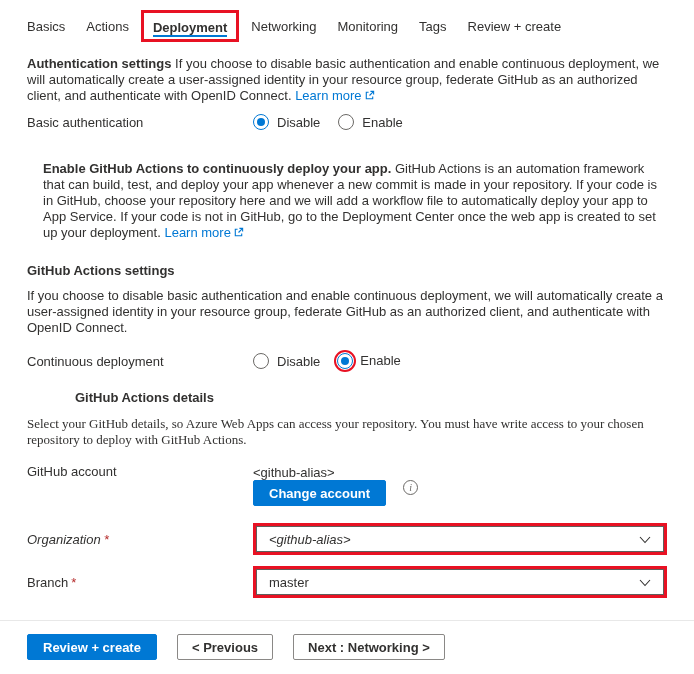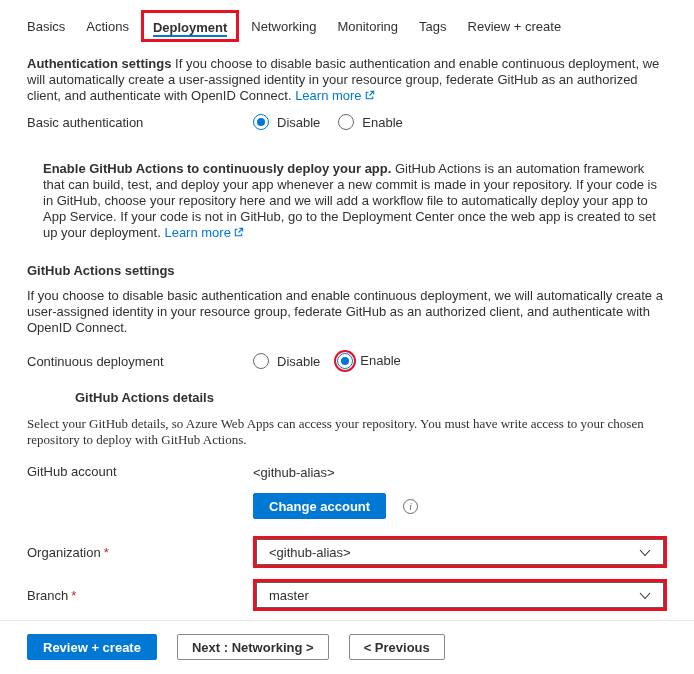--- a/index.html
+++ b/index.html
@@ -94,22 +94,22 @@
   
   .row-basic-auth { margin-top:9px; }
   .para-github { margin-top:31px;margin-left:16px; }
   .heading-settings { margin-top:21px; }
   .para-settings { margin-top:10px; }
   .row-cont-deploy { margin-top:17px; }
   .heading-details { margin-top:38px;margin-left:48px; }
   .para-details { margin-top:11px;font-family:Liberation Serif, serif; }
   .row-account { margin-top:16px; align-items:flex-start; }
   .account-value { font-size:13px; padding-top:1px; }
-  .account-btn-line { margin-top:13px; display:flex; align-items:center; }
-  .row-org { margin-top:17px; }
+  .account-btn-line { margin-top:0; display:flex; align-items:flex-start; }
+  .row-org { margin-top:17px;font-style:italic; }
   .row-repo { margin-top:11px; }
   .row-branch { margin-top:11px; }
 
   
   .footer {
     position:absolute; left:0; right:0; top:620px;
     border-top:1px solid #e8e8e8;
     padding:13px 27px 0 27px;
     display:flex; align-items:center;
   }
@@ -209,17 +209,17 @@
         <span>master</span>
         <span class="chev"><svg width="12" height="8" viewBox="0 0 12 8">
               <path d="M1 1 L6 6.5 L11 1" fill="none" stroke="#323130" stroke-width="1.1"></path>
             </svg></span>
       </div>
     </div>
   </div>
 
   <div class="footer">
     <button class="btn btn-primary">Review + create</button>
+    <button class="btn btn-secondary">&lt; Previous</button>
     <button class="btn btn-secondary">Next : Networking &gt;</button>
-    <button class="btn btn-secondary">&lt; Previous</button>
   </div>
 
 </div>
 
 </body></html>

